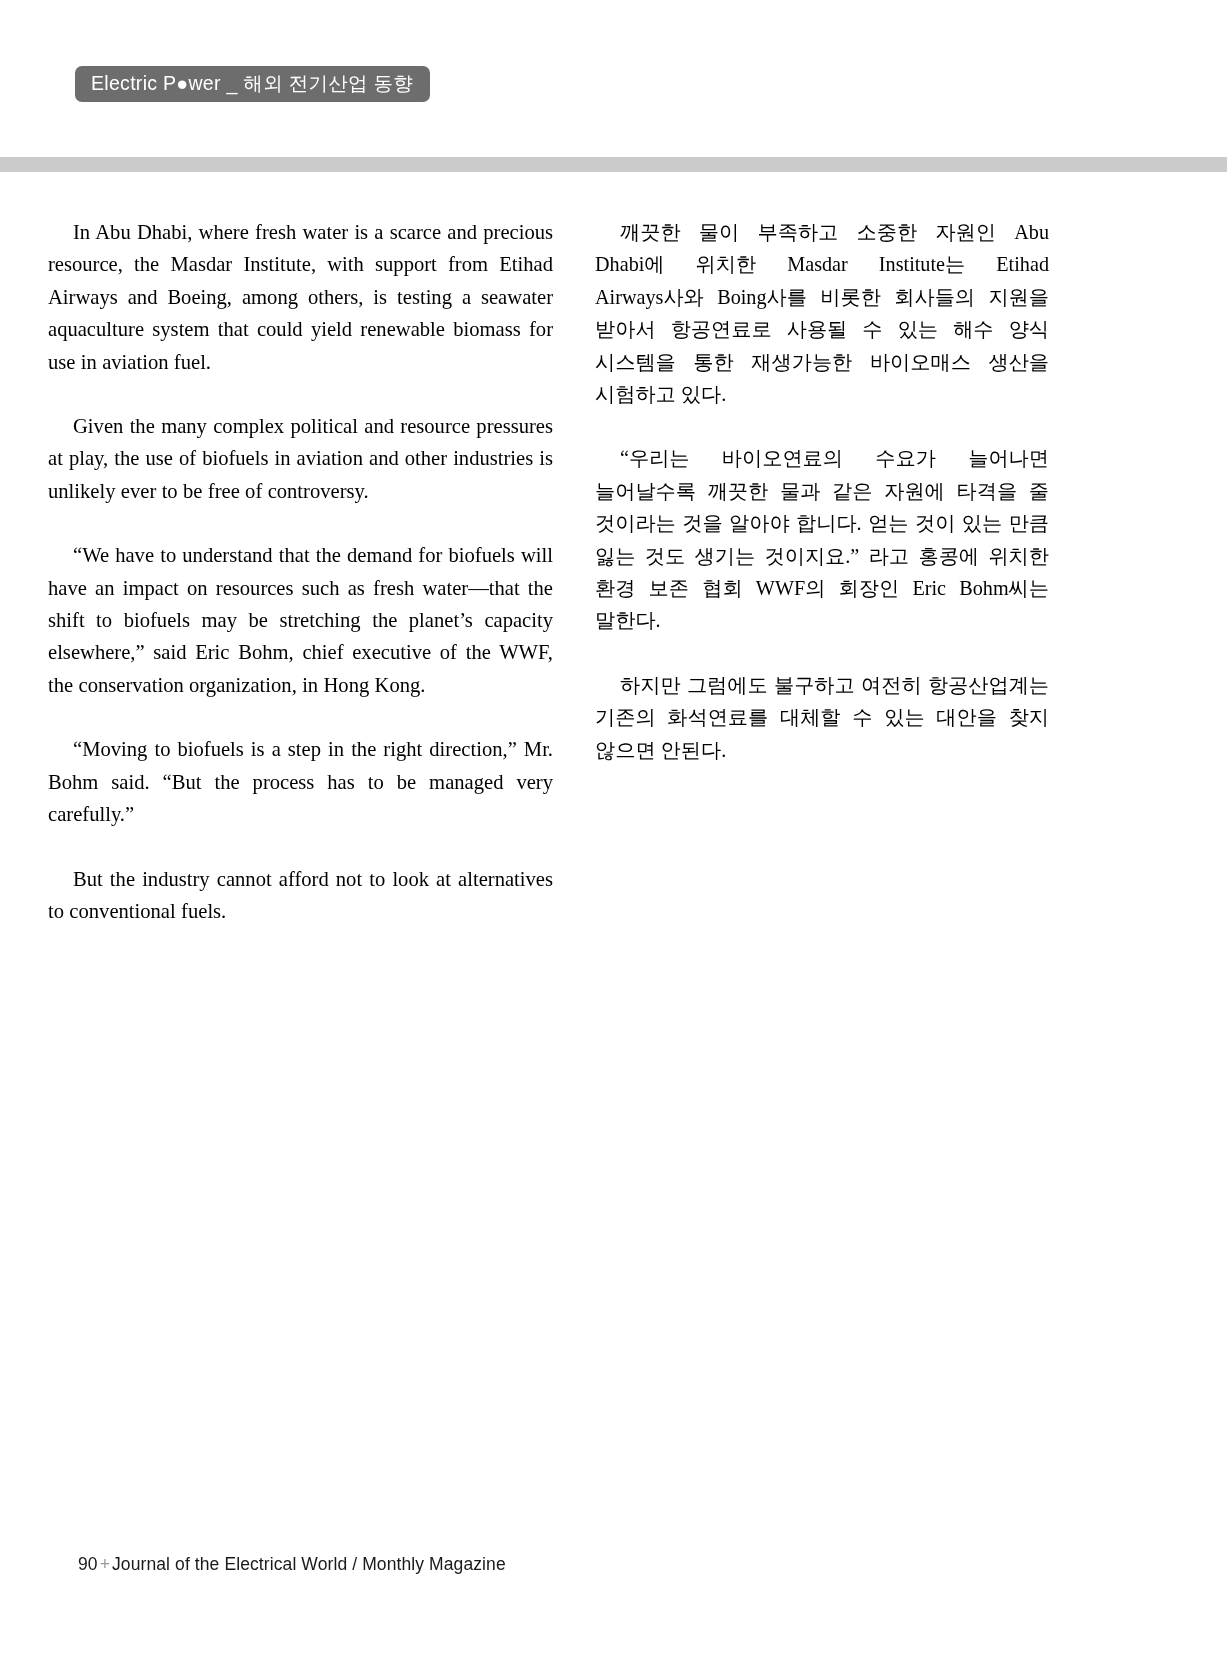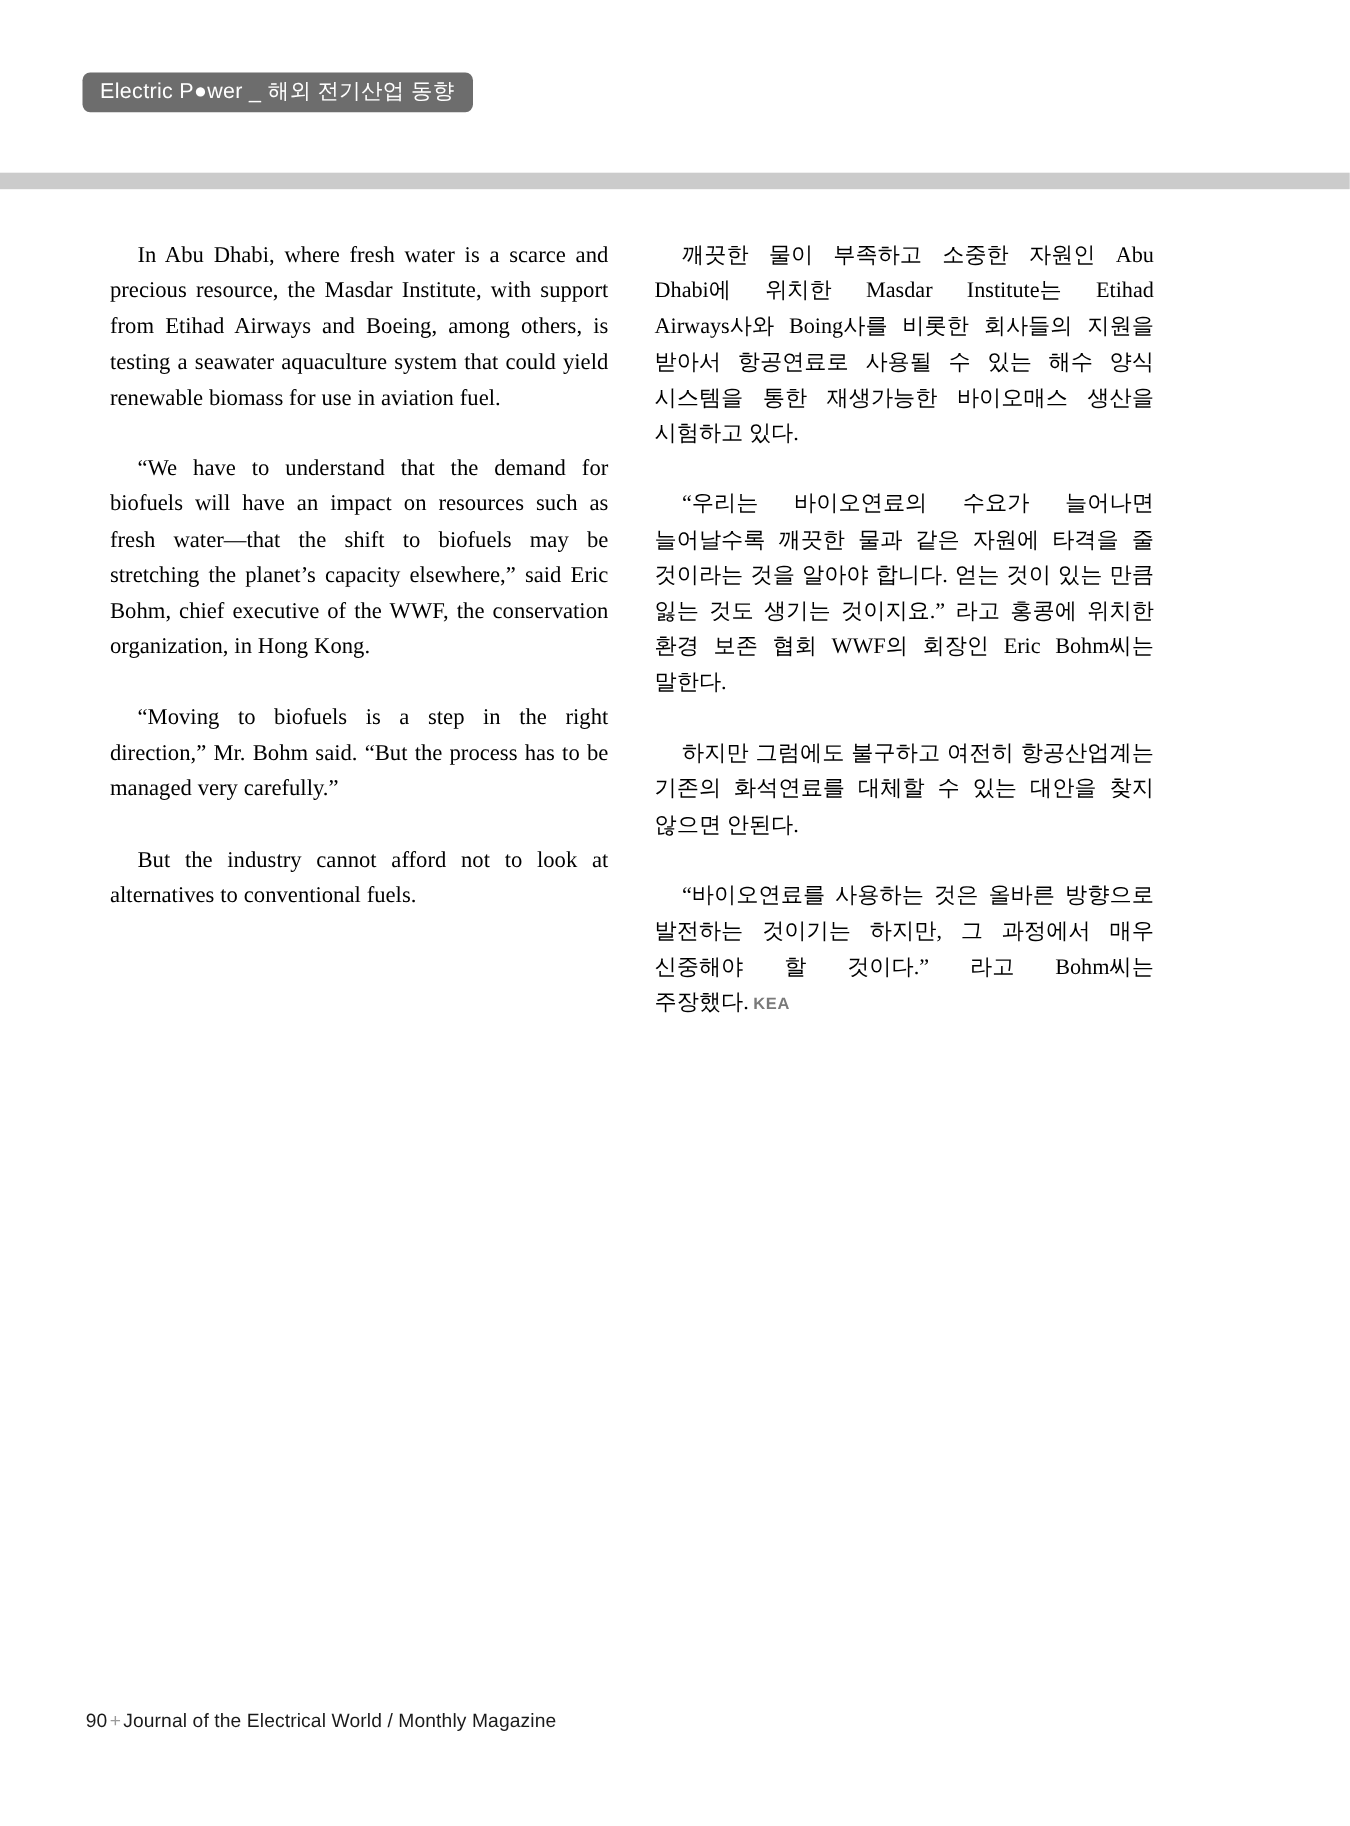--- a/index.html
+++ b/index.html
@@ -67,21 +67,21 @@
     top: 0;
     width: 1227px;
     display: flex;
     align-items: flex-start;
   }
   .col {
     box-sizing: border-box;
   }
   .col-en {
     width: 568px;
-    padding-left: 100px;
+    padding-left: 48px;
     padding-right: 15px;
     padding-top: 44px;
   }
   .col-ko {
     width: 659px;
     padding-left: 27px;
     padding-right: 178px;
     padding-top: 44px;
   }
 
@@ -149,30 +149,30 @@
     <span class="header-badge-text">Electric P●wer _ 해외 전기산업 동향</span>
   </div>
   <div class="header-rule"></div>
 </div>
 
 <div class="article">
   <div class="columns">
 
     <div class="col col-en">
       <p class="para-en">In Abu Dhabi, where fresh water is a scarce and precious resource, the Masdar Institute, with support from Etihad Airways and Boeing, among others, is testing a seawater aquaculture system that could yield renewable biomass for use in aviation fuel.</p>
+      <p class="para-en">Given the many complex political and resource pressures at play, the use of biofuels in aviation and other industries is unlikely ever to be free of controversy.</p>
       <p class="para-en">“We have to understand that the demand for biofuels will have an impact on resources such as fresh water—that the shift to biofuels may be stretching the planet’s capacity elsewhere,” said Eric Bohm, chief executive of the WWF, the conservation organization, in Hong Kong.</p>
       <p class="para-en">“Moving to biofuels is a step in the right direction,” Mr. Bohm said. “But the process has to be managed very carefully.”</p>
       <p class="para-en">But the industry cannot afford not to look at alternatives to conventional fuels.</p>
     </div>
 
     <div class="col col-ko">
       <p class="para-ko">깨끗한 물이 부족하고 소중한 자원인 Abu Dhabi에 위치한 Masdar Institute는 Etihad Airways사와 Boing사를 비롯한 회사들의 지원을 받아서 항공연료로 사용될 수 있는 해수 양식 시스템을 통한 재생가능한 바이오매스 생산을 시험하고 있다.</p>
       <p class="para-ko">“우리는 바이오연료의 수요가 늘어나면 늘어날수록 깨끗한 물과 같은 자원에 타격을 줄 것이라는 것을 알아야 합니다. 얻는 것이 있는 만큼 잃는 것도 생기는 것이지요.” 라고 홍콩에 위치한 환경 보존 협회 WWF의 회장인 Eric Bohm씨는 말한다.</p>
       <p class="para-ko">하지만 그럼에도 불구하고 여전히 항공산업계는 기존의 화석연료를 대체할 수 있는 대안을 찾지 않으면 안된다.</p>
-      <p class="para-ko"><span>“바이오연료를 사용하는 것은 올바른 방향으로 발전하는 것이기는 하지만, 그 과정에서 매우 신중해야 할 것이다.” 라고 Bohm씨는 주장했다.</span><span class="kea-mark">KEA</span></p>
     </div>
 
   </div>
 </div>
 
 <div class="page-footer">
   <div class="footer-text"><span class="footer-page-no">90</span><span class="footer-sep">+</span><span>Journal of the Electrical World / Monthly Magazine</span></div>
 </div>
 
 </body></html>

